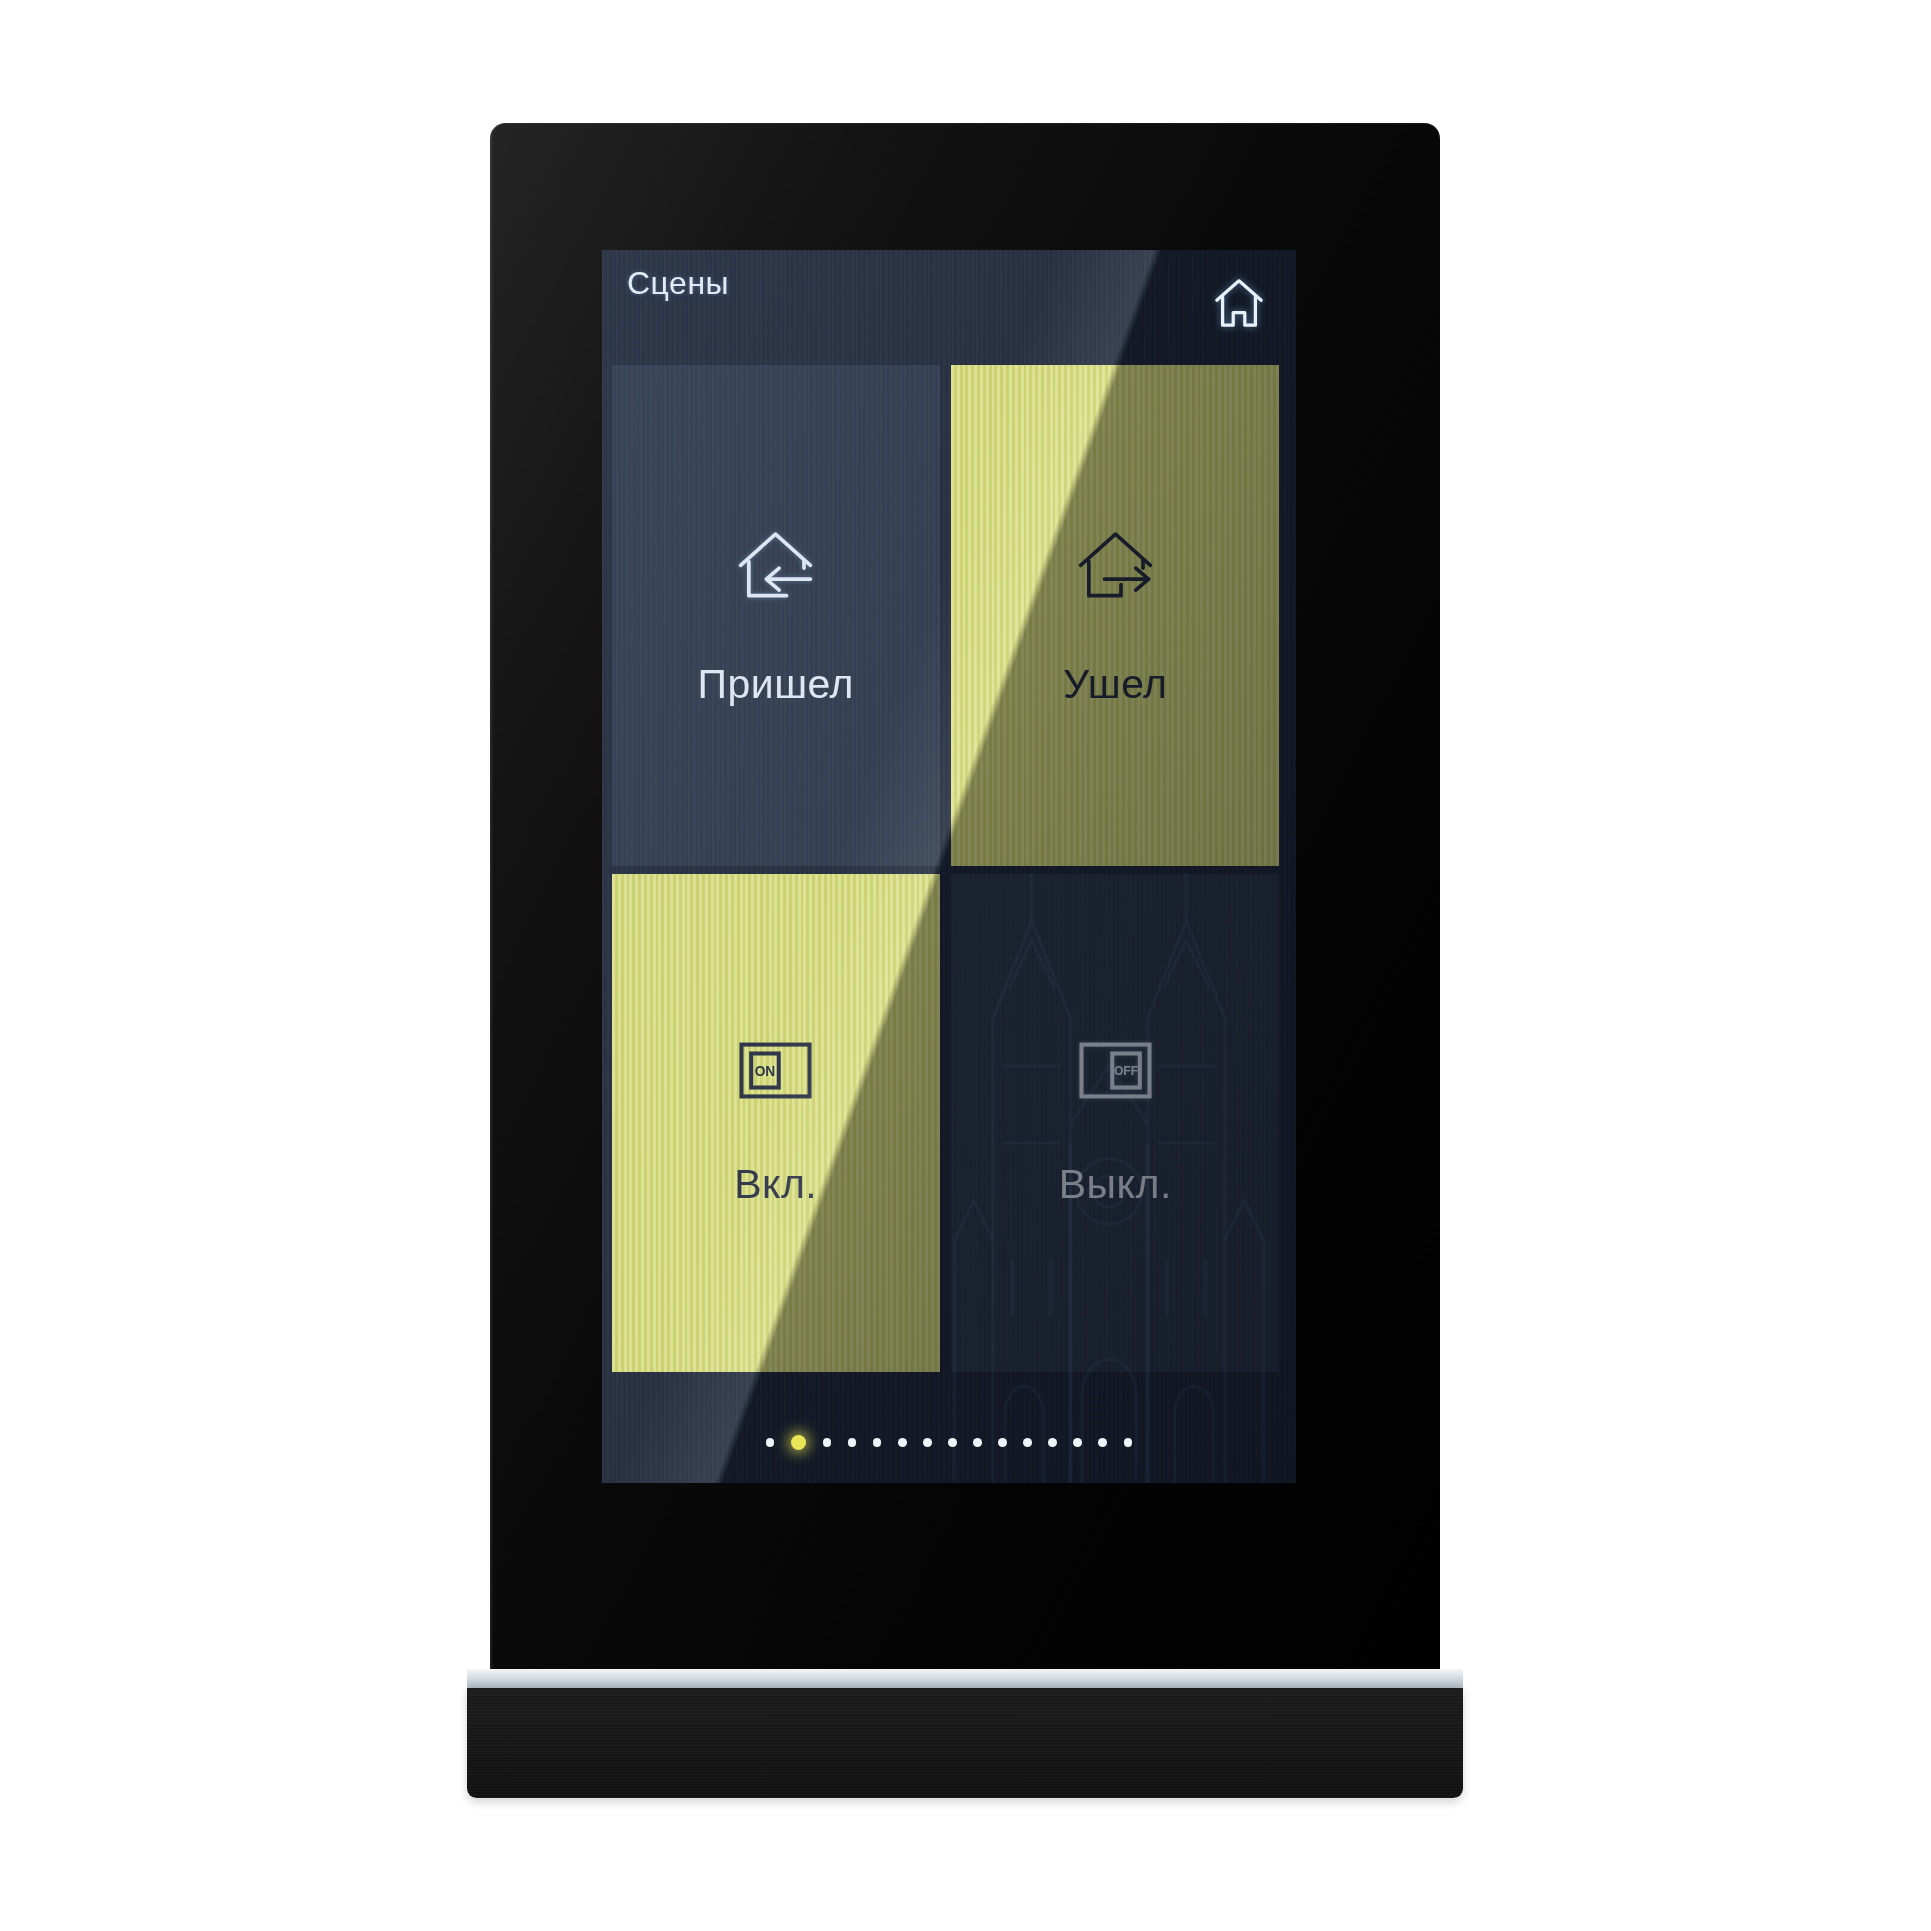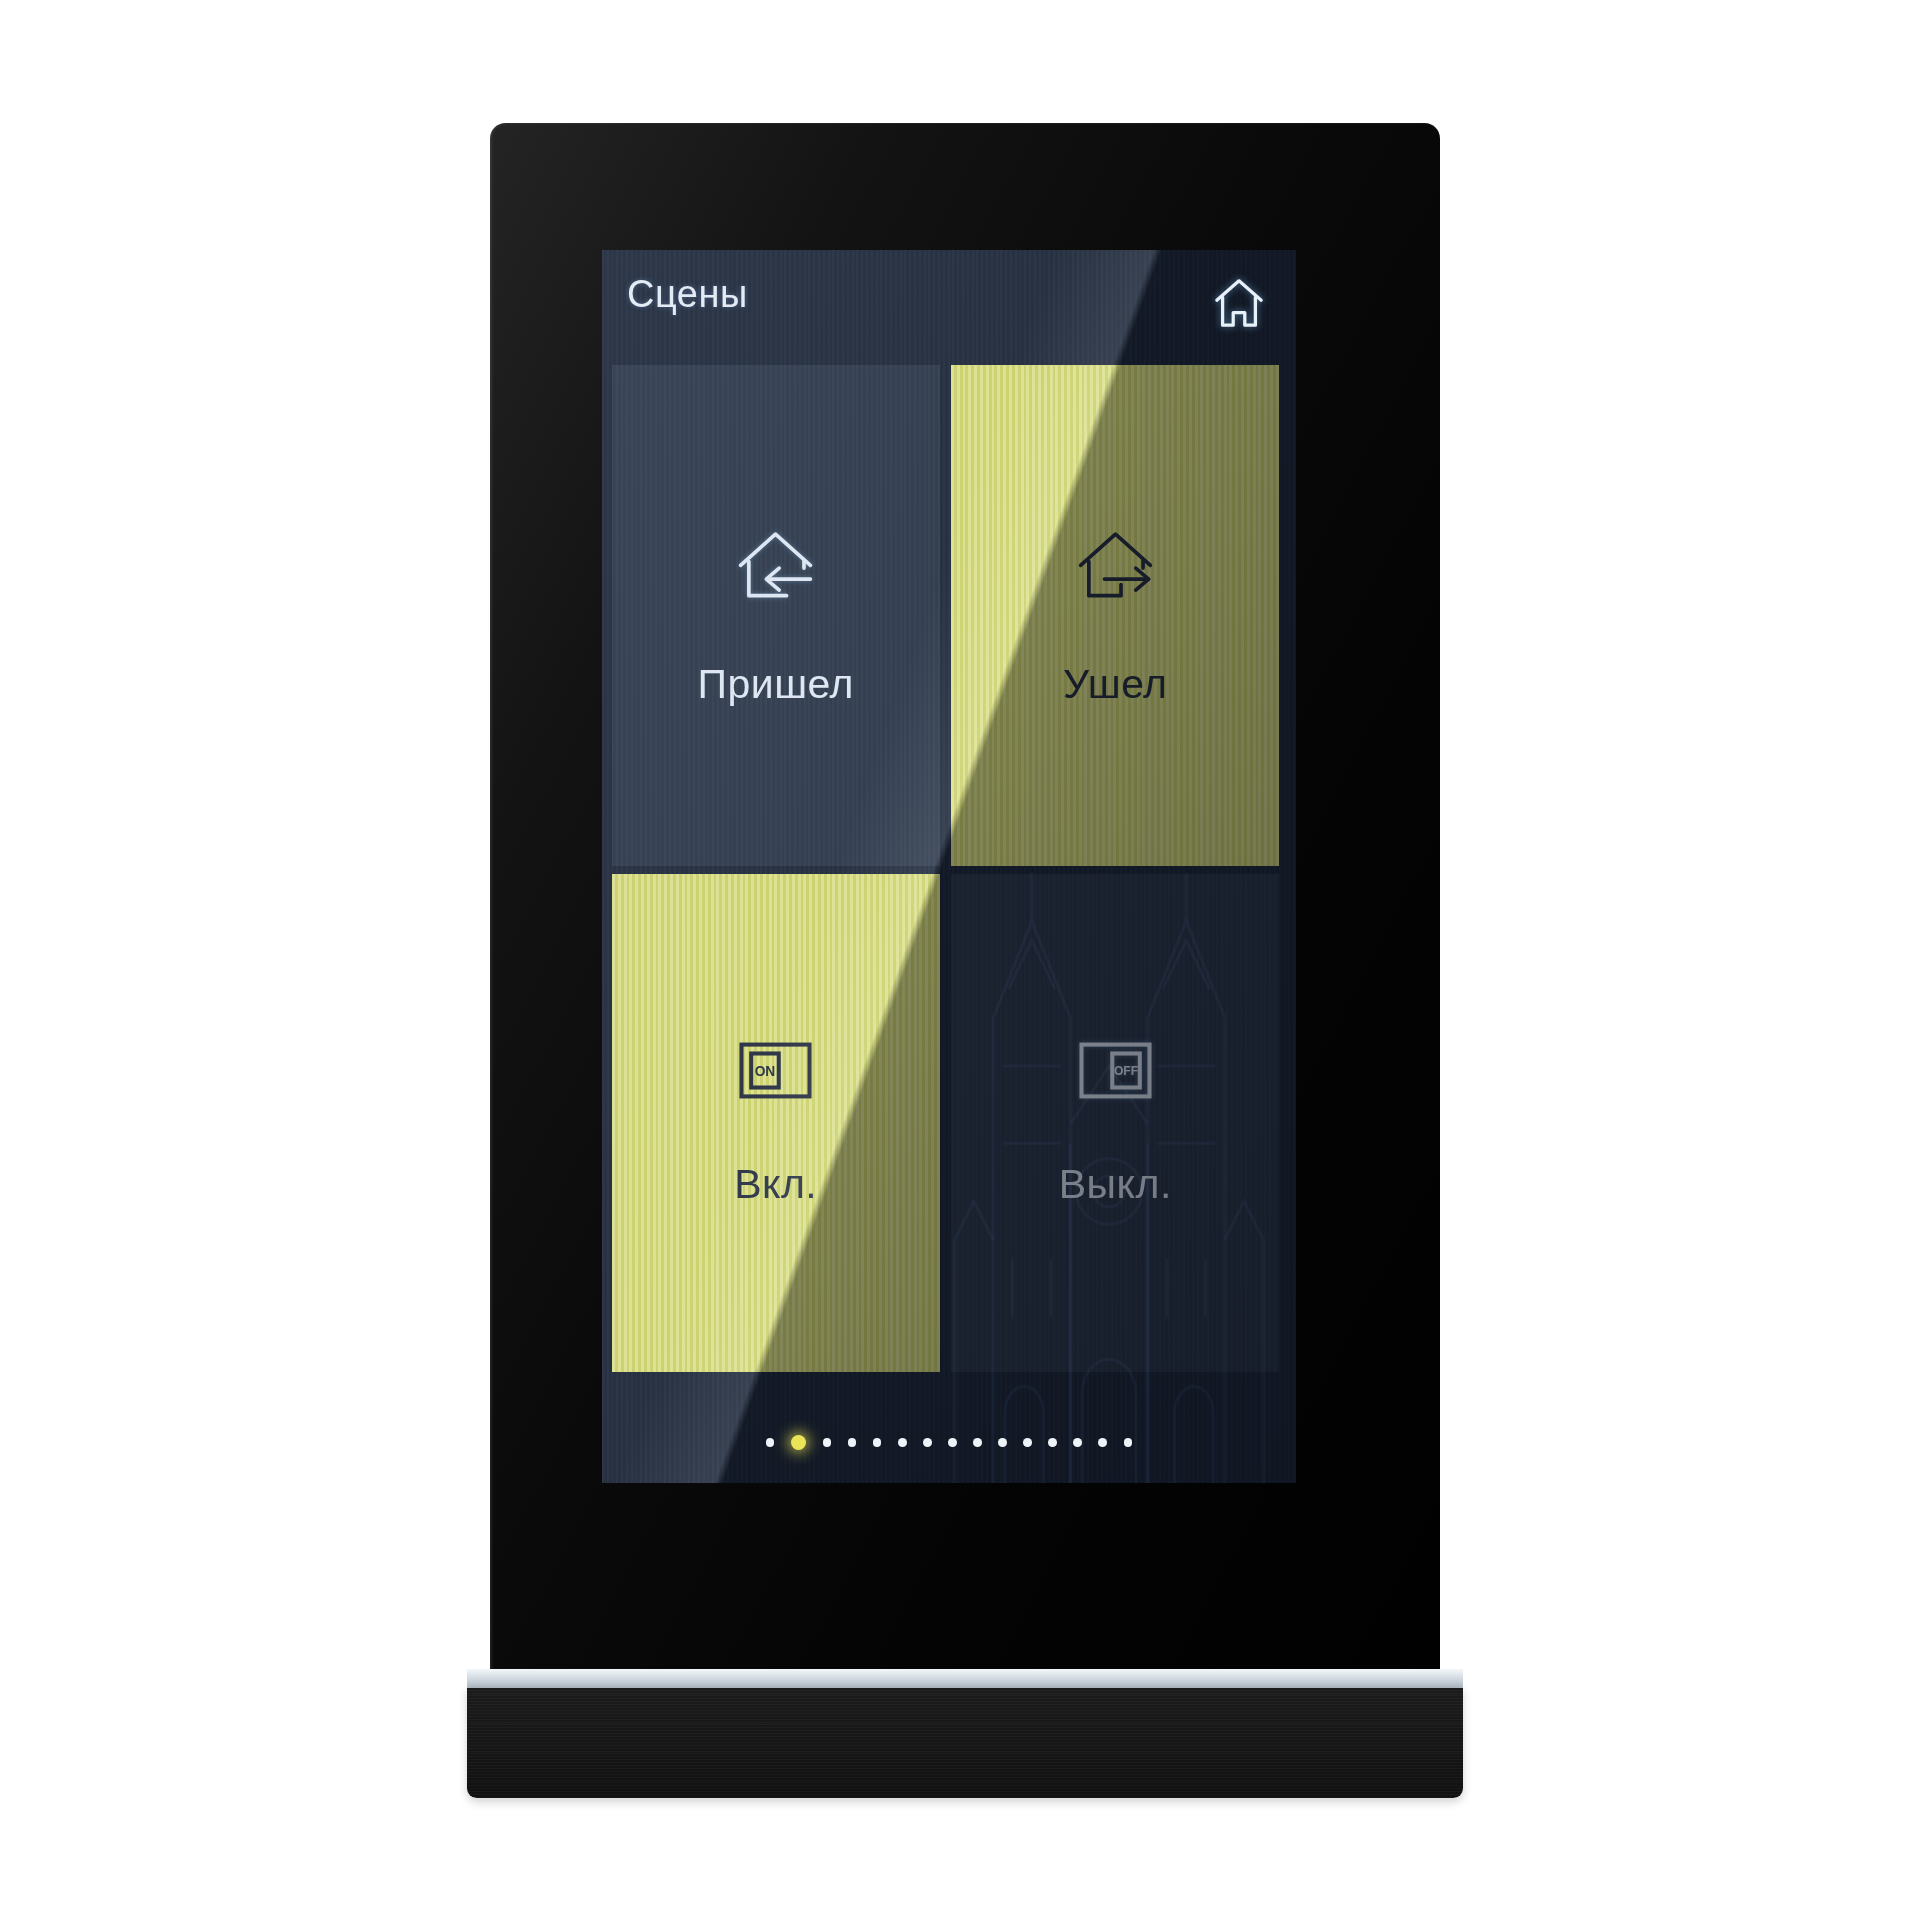--- a/index.html
+++ b/index.html
@@ -22,21 +22,21 @@
     box-shadow:0 3.9px 9.7px rgba(0,0,0,0.18);}
 
   
   .screen{position:absolute;left:135px;top:127px;width:694px;height:1233px;overflow:hidden;
     background-color:#1e2737;
     background-image:repeating-linear-gradient(90deg,rgba(255,255,255,0.028) 0 1.9px,rgba(0,0,0,0) 1.9px 4.8px);}
   .wallpaper{position:absolute;right:-5.8px;bottom:-7.7px;width:386px;height:657px;z-index:1;opacity:0.9;}
   .wallpaper svg{width:100%;height:100%;}
 
   .screen-header{position:absolute;left:0;top:0;width:100%;height:114px;z-index:6;}
-  .screen-title{position:absolute;left:25px;top:23px;font-size:38px;font-weight:400;
+  .screen-title{position:absolute;left:25px;top:15px;font-size:32px;font-weight:400;
     color:#e4ebf4;letter-spacing:0.5px;text-shadow:0 0 5.8px rgba(140,190,255,0.35);}
   .home-btn{position:absolute;right:29px;top:23px;width:56px;height:64px;cursor:pointer;
     background:none;border:none;padding:0;color:#e8f1f9;
     filter:drop-shadow(0 0 3.9px rgba(130,200,255,0.55));}
 
   .tile-grid{position:absolute;left:9.7px;top:115px;width:668px;z-index:2;
     display:grid;grid-template-columns:328px 328px;grid-template-rows:501px 498px;
     column-gap:11.6px;row-gap:7.7px;}
   .tile{position:relative;display:flex;flex-direction:column;align-items:center;
     justify-content:center;cursor:pointer;

